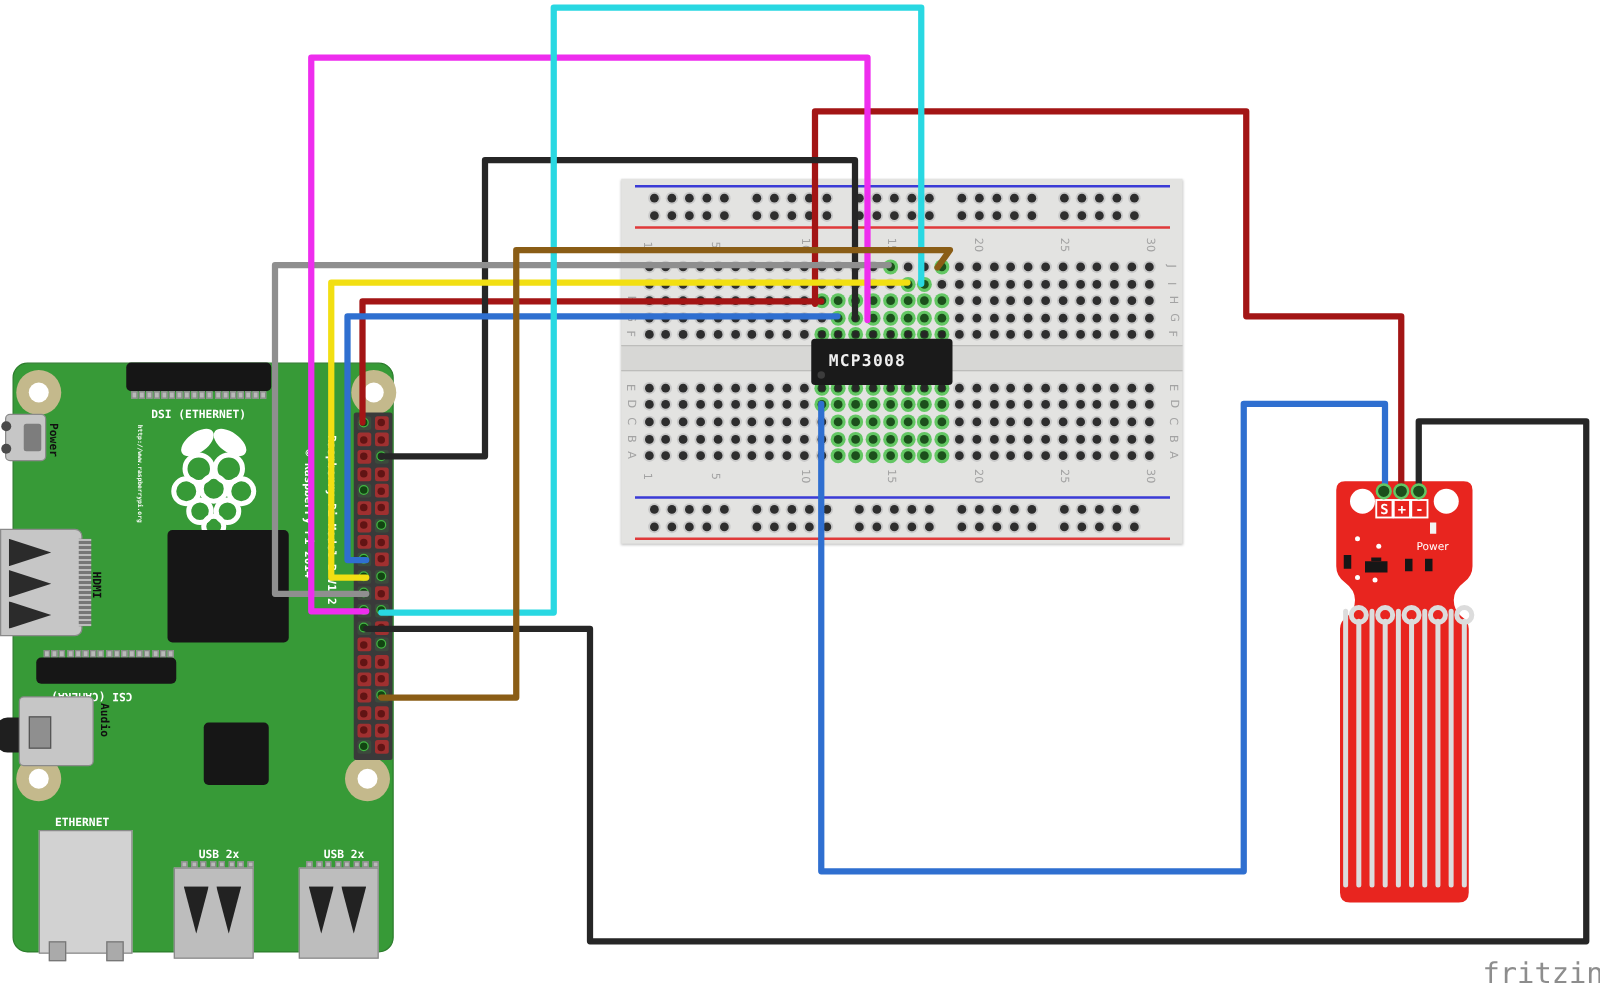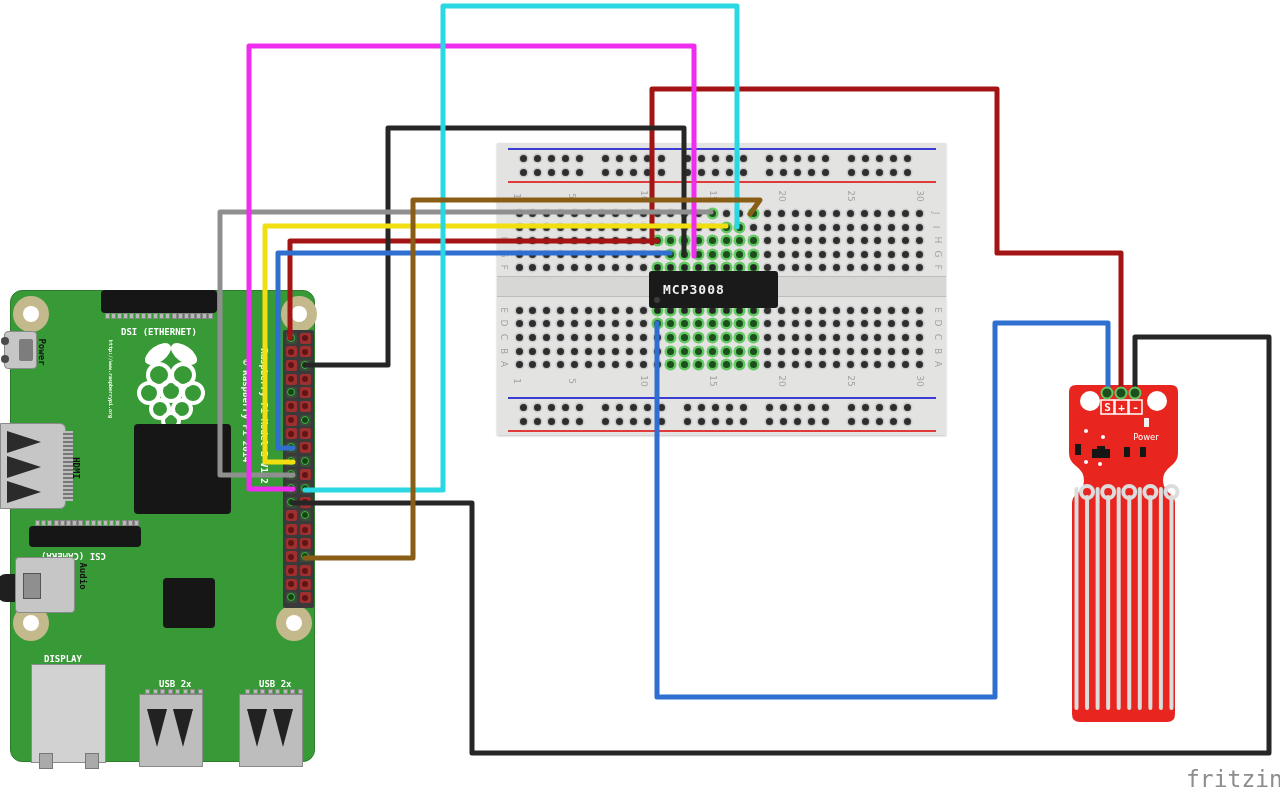--- a/index.html
+++ b/index.html
@@ -27,21 +27,21 @@
   .gpio-pin.green i{background:#124512;border:1.5px solid #43b843;left:1px;top:1px;}
   
   #breadboard{position:absolute;left:497px;top:143px;width:449px;height:292px;background:#e3e3e1;
               box-shadow:0 1px 2px rgba(0,0,0,.25);}
   .bb-line{position:absolute;height:2px;}
   .bb-hole{position:absolute;width:7px;height:7px;border-radius:50%;background:#2e2e2e;box-shadow:0 0 0 1.5px #c9c9c9;}
   .bb-hole.green{background:#1c4f1c;box-shadow:0 0 0 2.5px #63c763;}
   .bb-label{position:absolute;color:#a3a3a3;font-family:"DejaVu Sans",sans-serif;font-size:9px;transform:rotate(90deg);}
   #bb-channel{position:absolute;left:0;top:133px;width:449px;height:19px;background:#d7d7d5;
               border-top:1px solid #bdbdbb;border-bottom:1px solid #bdbdbb;}
-  #mcp-chip{position:absolute;left:152px;top:128px;width:129px;height:37px;background:#1a1a1a;border-radius:3px;z-index:5;}
+  #mcp-chip{position:absolute;left:152px;top:128px;width:113px;height:37px;background:#1a1a1a;border-radius:3px;z-index:5;}
   #mcp-chip .lbl{position:absolute;left:14px;top:11px;color:#efefef;font-size:13px;font-weight:bold;letter-spacing:1px;}
   #mcp-chip .notch{position:absolute;left:5px;bottom:5px;width:6px;height:6px;border-radius:50%;background:#3c3c3c;}
   .chip-stub{position:absolute;width:5px;height:5px;background:#262626;}
   
   svg.layer{position:absolute;left:0;top:0;pointer-events:none;}
   #watermark{position:absolute;left:1186px;top:766px;width:94px;color:#8d8d8d;font-size:23px;
              font-family:"DejaVu Sans Mono",monospace;letter-spacing:0px;}
 </style>
 </head>
 <body>
@@ -598,21 +598,21 @@
     <div class="chip" style="left:18px;top:235px;width:112px;height:21px;"></div>
     <div class="pcb-label rot180" style="left:30px;top:260px;">CSI (CAMERA)</div>
 
     <div class="chip" style="left:-14px;top:283px;width:22px;height:28px;background:#1f1f1f;border-radius:9px 0 0 9px;"></div>
     <div class="connector" style="left:4px;top:266px;width:60px;height:56px;border-radius:4px;"></div>
     <div class="abs" style="left:12px;top:282px;width:16px;height:24px;background:#8f8f8f;border:1px solid #555;"></div>
     <div class="pcb-label dark rot90" style="left:55px;top:280px;width:34px;text-align:center;">Audio</div>
 
     <div class="chip" style="left:152px;top:287px;width:52px;height:50px;"></div>
 
-    <div class="pcb-label" style="left:33px;top:363px;">DISPLAY</div>
+    <div class="pcb-label" style="left:33px;top:363px;">ETHERNET</div>
     <div class="connector" style="left:20px;top:373px;width:75px;height:99px;background:#d2d2d2;"></div>
     <div class="abs" style="left:28px;top:462px;width:12px;height:14px;background:#aaa;border:1px solid #777;"></div>
     <div class="abs" style="left:74px;top:462px;width:12px;height:14px;background:#aaa;border:1px solid #777;"></div>
 
     <div class="pcb-label" style="left:148px;top:388px;">USB 2x</div>
     <div class="comb" style="left:134px;top:398px;width:58px;height:5px;">
         <i></i>
         <i></i>
         <i></i>
         <i></i>

